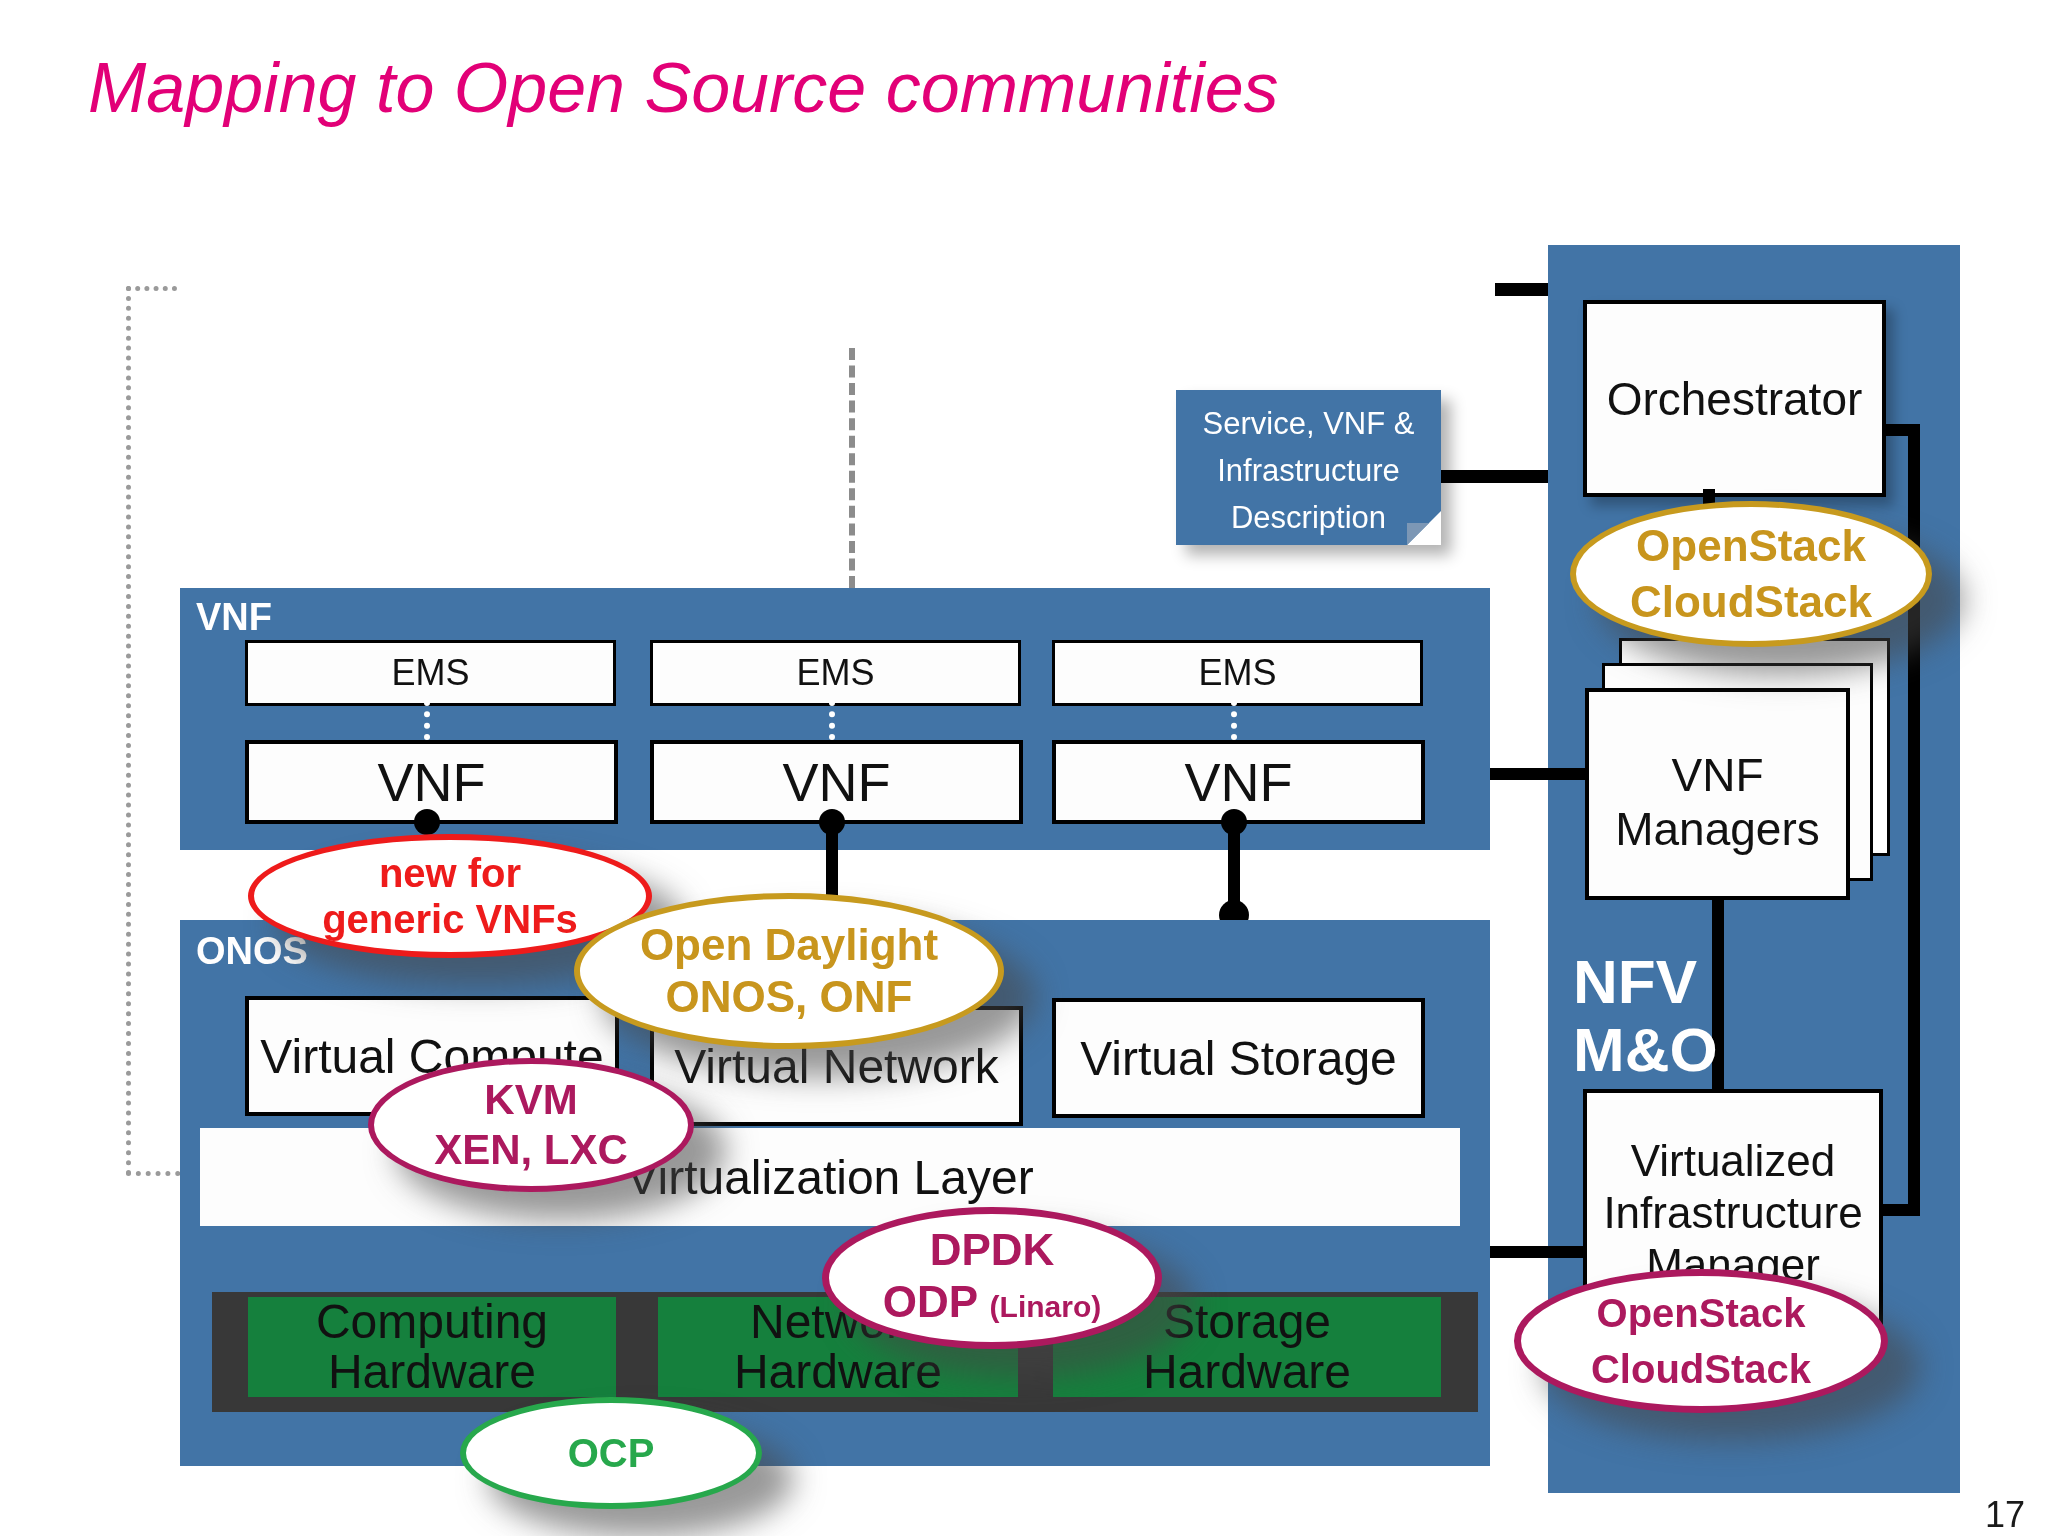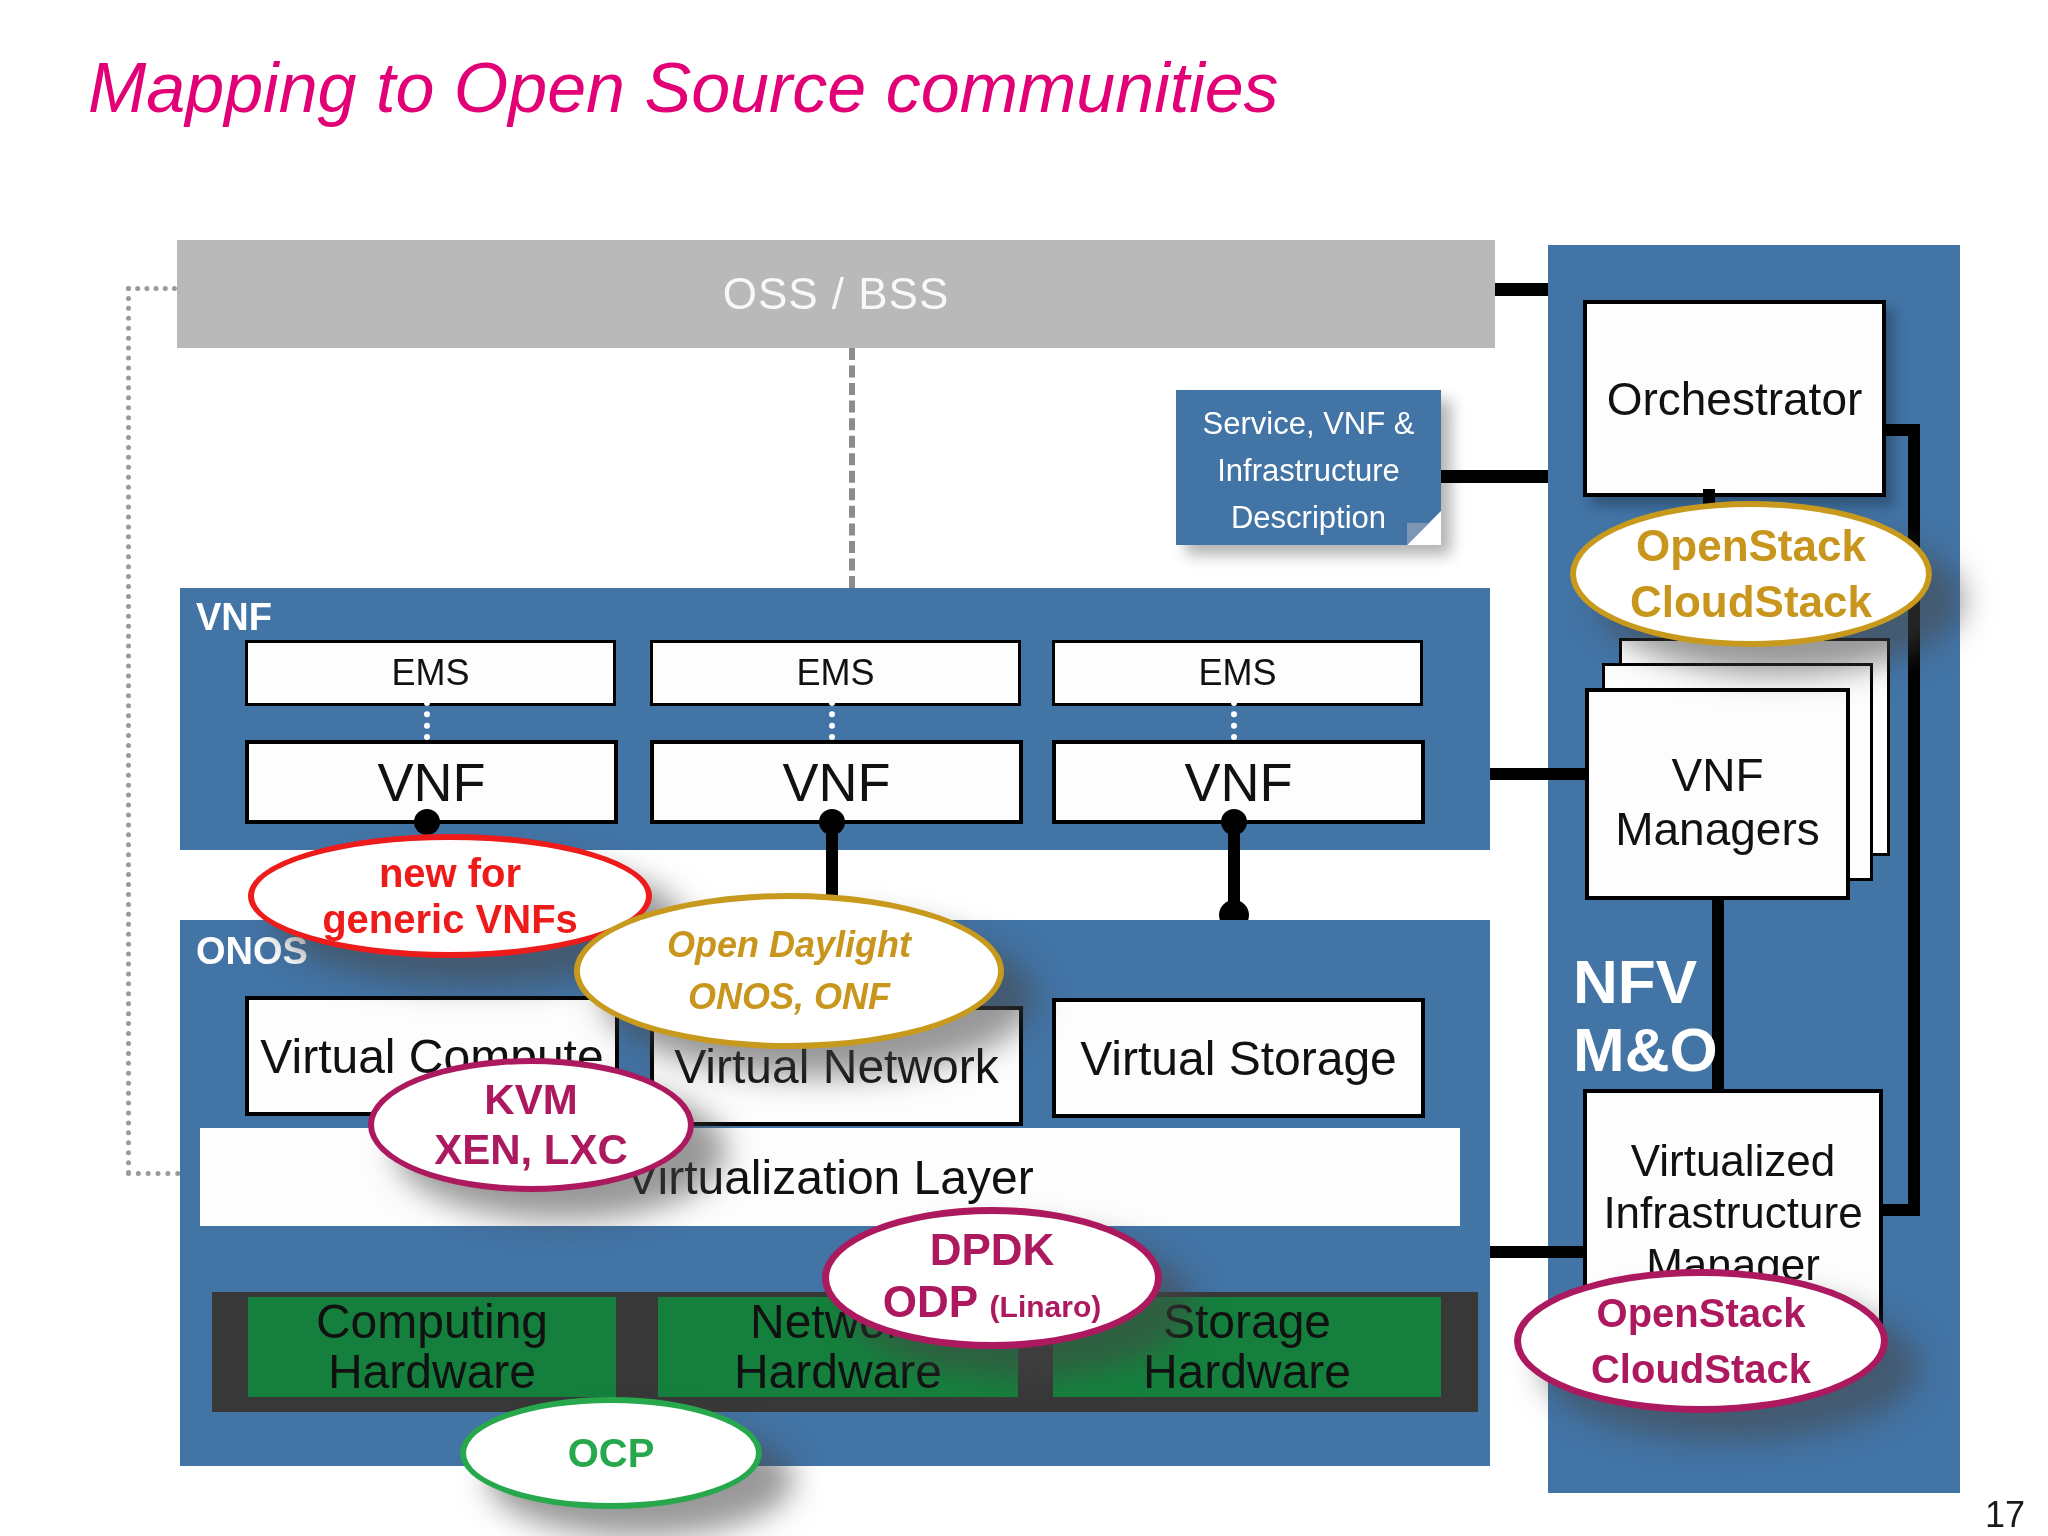--- a/index.html
+++ b/index.html
@@ -35,23 +35,20 @@
   .shadow-soft{box-shadow:8px 9px 12px rgba(0,0,0,0.28);}
   .small{font-weight:bold;}
 </style>
 </head>
 <body>
 
 <div class="canvas">
 
   <div class="title">Mapping to Open Source communities</div>
 
-  <div class="graybar">
-    <span>OSS / BSS</span>
-  </div>
 
   <div class="graydot-h" style="left:126px;top:286px;width:51px;"></div>
   <div class="graydot-v" style="left:126px;top:286px;height:890px;"></div>
   <div class="graydot-h" style="left:126px;top:1171px;width:74px;"></div>
 
   <div class="graydash" style="left:849px;top:348px;height:240px;"></div>
 
   <div class="line" style="left:1495px;top:283px;width:53px;height:13px;"></div>
 
   <div class="blue abs" style="left:180px;top:588px;width:1310px;height:262px;"></div>
@@ -151,21 +148,21 @@
   <div class="ell ell-crimson7" style="left:1514px;top:1269px;width:360px;height:130px;font-size:40px;line-height:56px;">
     <div>OpenStack</div>
     <div>CloudStack</div>
   </div>
 
   <div class="ell ell-red" style="left:248px;top:834px;width:392px;height:112px;font-size:40px;line-height:46px;">
     <div>new for</div>
     <div>generic VNFs</div>
   </div>
 
-  <div class="ell ell-gold" style="left:574px;top:893px;width:418px;height:144px;font-size:36px;line-height:52px;font-style:italic;">
+  <div class="ell ell-gold" style="left:574px;top:893px;width:418px;height:144px;font-size:44px;line-height:52px;">
     <div>Open Daylight</div>
     <div>ONOS, ONF</div>
   </div>
 
   <div class="ell ell-crimson" style="left:368px;top:1058px;width:314px;height:122px;font-size:42px;line-height:50px;">
     <div>KVM</div>
     <div>XEN, LXC</div>
   </div>
 
   <div class="ell ell-crimson7" style="left:822px;top:1207px;width:326px;height:128px;font-size:44px;line-height:52px;">

